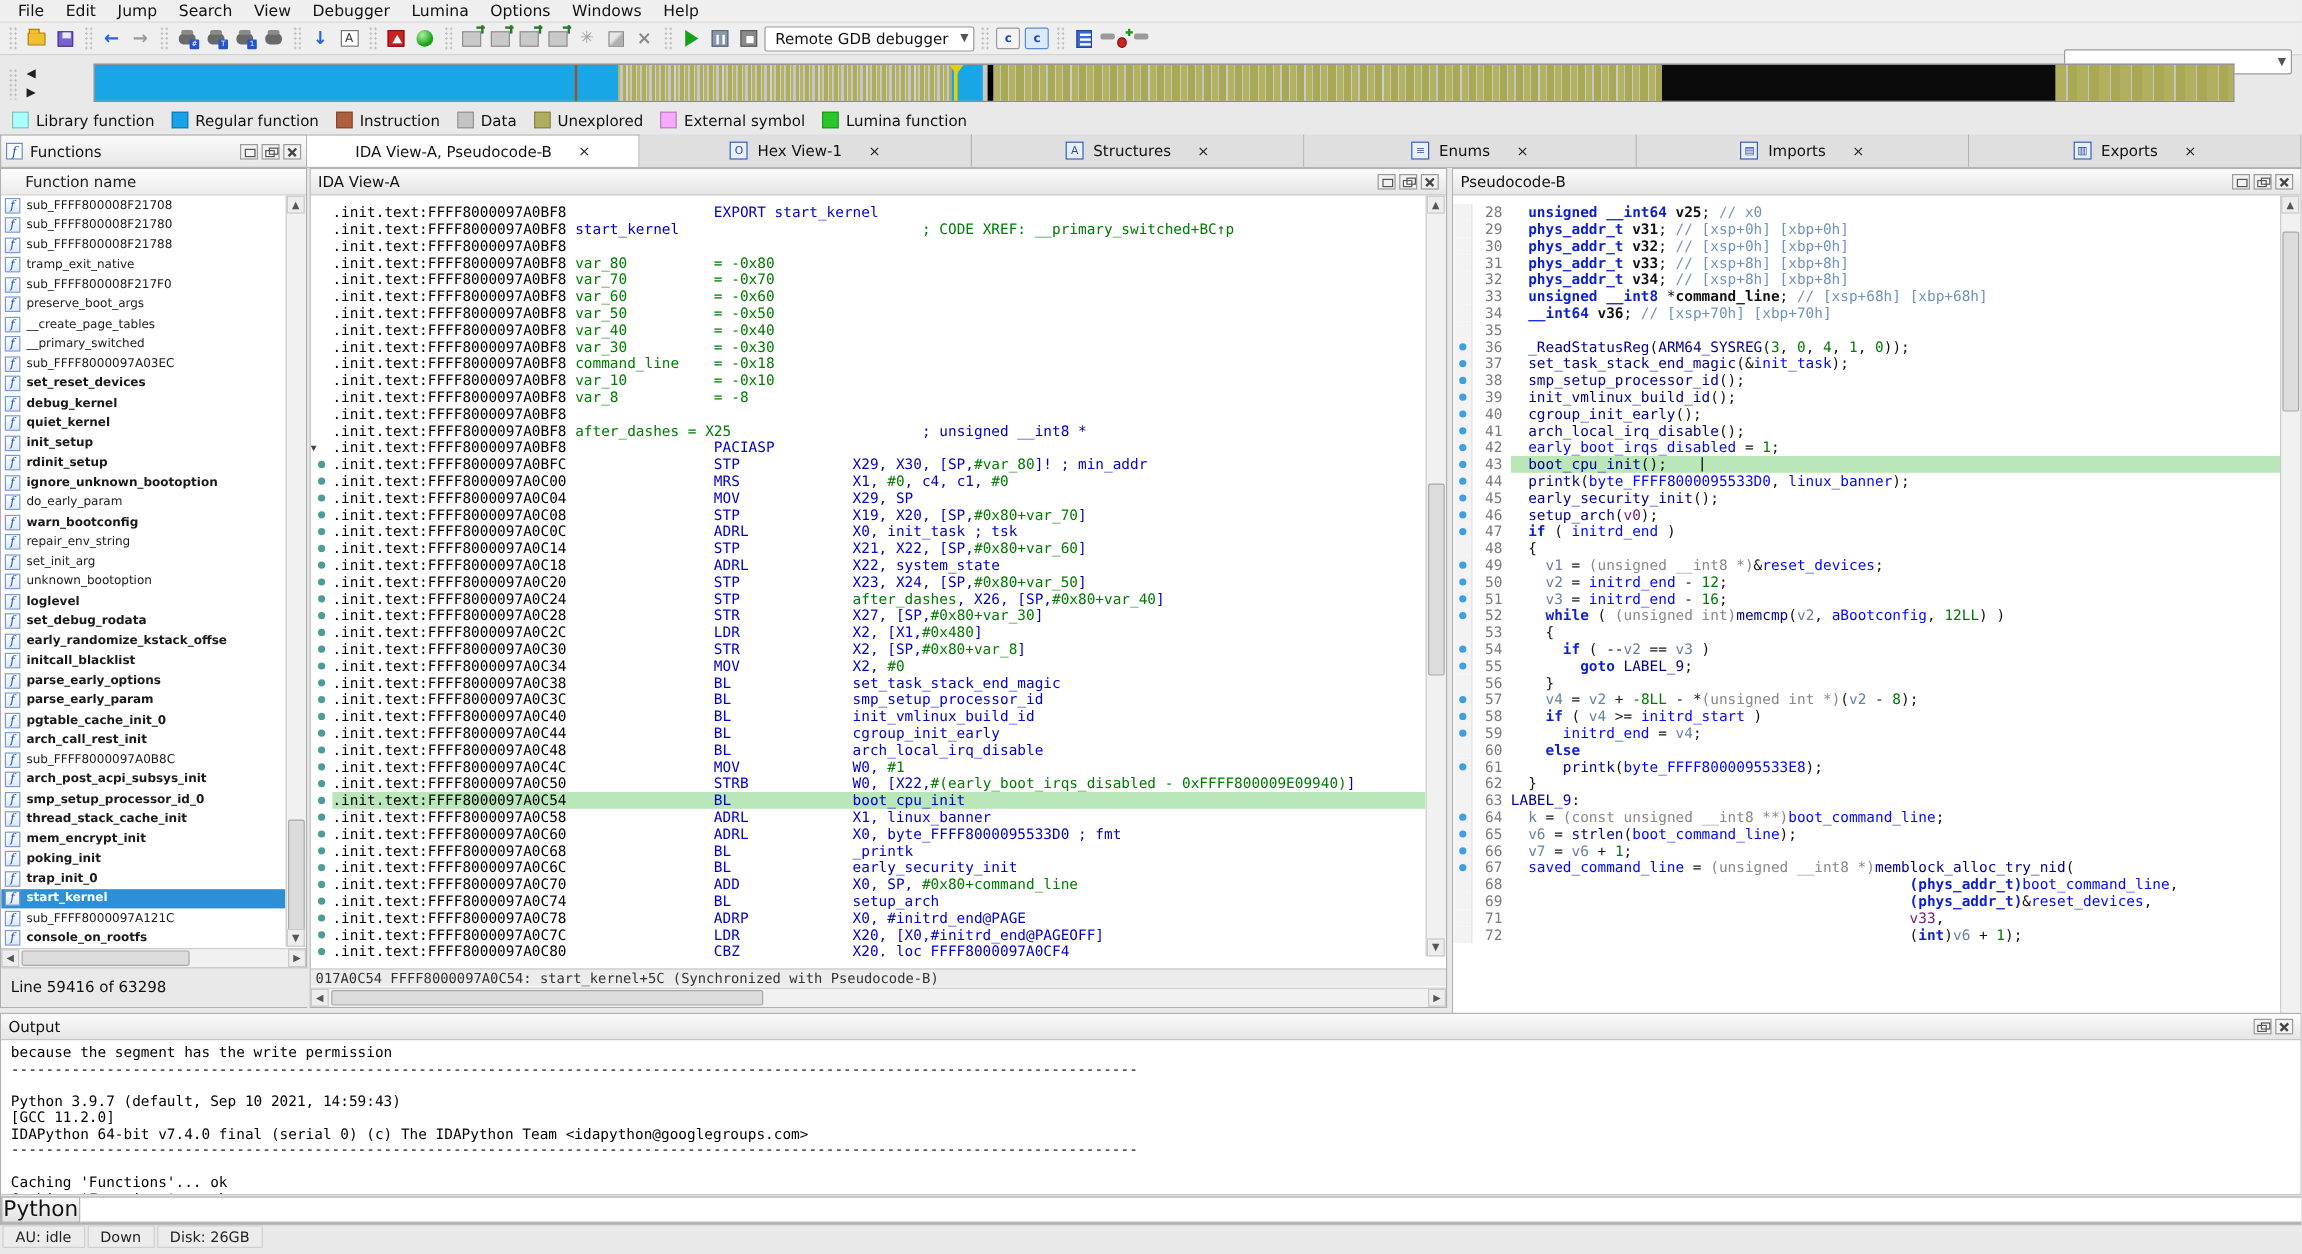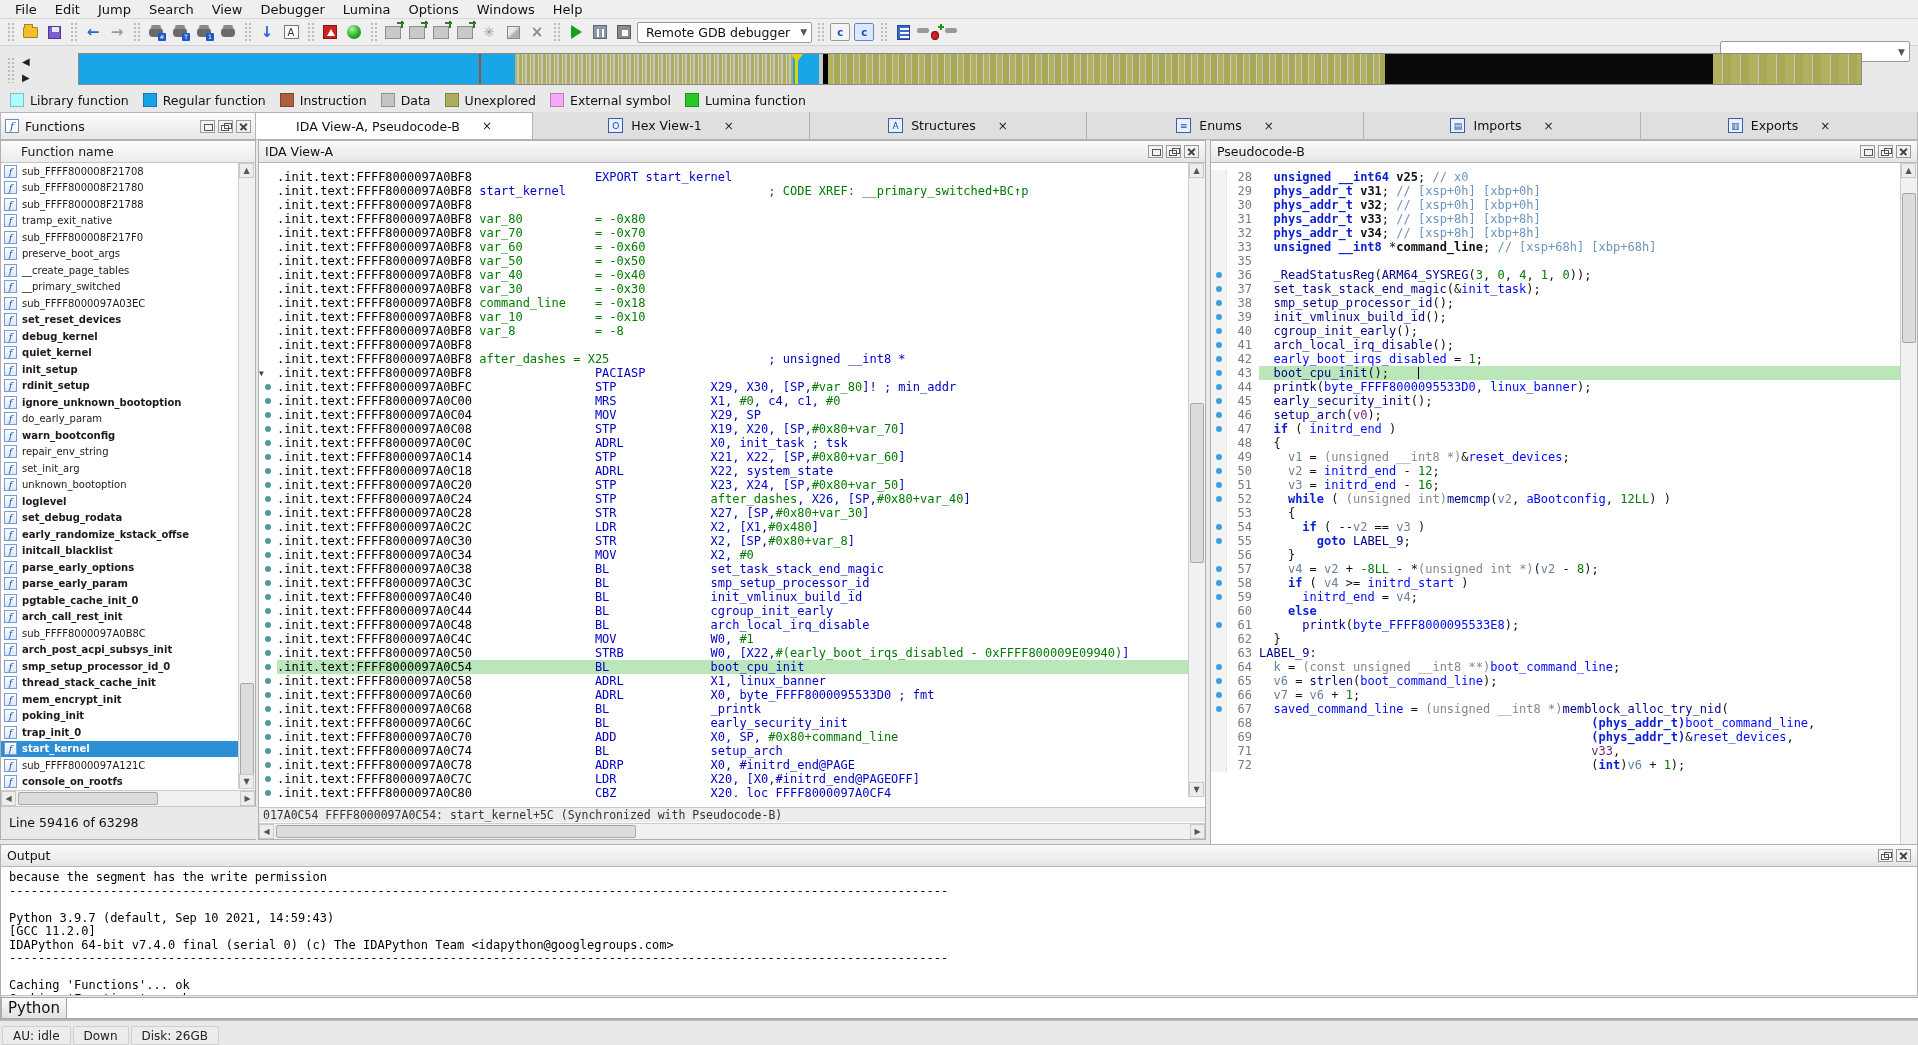--- a/index.html
+++ b/index.html
@@ -123,24 +123,24 @@
   .sa{color:#000}.sw{color:#000}.sb{color:#0000c8}.sg{color:#007a00}.sc{color:#0000c8}.sx{color:#007a00}
   
   .Pp{color:#111}.Pk{color:#0b1fd0;font-weight:bold}.Pf{color:#00008e;font-weight:normal}
   .Pn{color:#0008ff}.Pv{color:#68809f}.Pd{color:#111;font-weight:bold}.Po{color:#701a75}
   .Pg{color:#007a00}.Pc{color:#6e93bd}.Py{color:#888}
   
   #output-panel{left:0;top:844px;width:1918px;height:176px;border:1px solid #b0b0b0;background:#fff}
   #output-content{position:absolute;left:0;right:0;top:22px;bottom:24px;background:#fff;overflow:hidden;padding:4px 0 0 8px}
   .orow{font-family:"DejaVu Sans Mono",monospace;font-size:12px;height:13.5px;line-height:13.5px;white-space:pre;color:#000}
   #python-row{position:absolute;left:0;bottom:0;width:1918px;height:24px;background:#e9e9e9;border-top:1px solid #c6c6c6;display:flex;align-items:center}
-  #python-btn{width:66px;height:22px;background:linear-gradient(#fafafa,#e2e2e2);border:1px solid #a8a8a8;font-size:15px;display:flex;align-items:center;justify-content:center}
+  #python-btn{width:66px;height:22px;background:linear-gradient(#fafafa,#e2e2e2);border:1px solid #a8a8a8;font-size:18px;display:flex;align-items:center;justify-content:center}
   #python-input{flex:1;height:22px;background:#fff;border:1px solid #a8a8a8;border-left:none;font-family:"DejaVu Sans Mono",monospace;font-size:12px;padding:0 4px;outline:none}
   
-  #statusbar{left:0;top:1020px;width:1918px;height:25px;background:#e9e9e9;border-top:1px solid #bbb;display:flex;align-items:flex-end;padding-left:2px;gap:2px}
+  #statusbar{left:0;top:1020px;width:1918px;height:25px;background:#e9e9e9;border-top:1px solid #bbb;display:flex;align-items:flex-start;padding-left:2px;gap:2px}
   .sb-cell{height:19px;line-height:18px;padding:0 10px;border:1px solid #cfcfcf;border-radius:1px;font-size:12px;color:#222;background:#ececec}
 </style>
 </head>
 <body>
 
 <div id="menubar" class="abs">
     <div class="menu-item">File</div>
     <div class="menu-item">Edit</div>
     <div class="menu-item">Jump</div>
     <div class="menu-item">Search</div>
@@ -601,20 +601,21 @@
       <span class="wbtn close"></span>
     </span>
   </div>
   <div class="codebox" id="pseudo-box" style="right:17px">
       <div class="crow"><span class="pgut"></span><span class="pnum">28</span><span class="ctext"><span class="Pp">  </span><span class="Pk">unsigned __int64</span><span class="Pd"> v25</span><span class="Pp">; </span><span class="Pc">// x0</span></span></div>
       <div class="crow"><span class="pgut"></span><span class="pnum">29</span><span class="ctext"><span class="Pp">  </span><span class="Pk">phys_addr_t</span><span class="Pd"> v31</span><span class="Pp">; </span><span class="Pc">// [xsp+0h] [xbp+0h]</span></span></div>
       <div class="crow"><span class="pgut"></span><span class="pnum">30</span><span class="ctext"><span class="Pp">  </span><span class="Pk">phys_addr_t</span><span class="Pd"> v32</span><span class="Pp">; </span><span class="Pc">// [xsp+0h] [xbp+0h]</span></span></div>
       <div class="crow"><span class="pgut"></span><span class="pnum">31</span><span class="ctext"><span class="Pp">  </span><span class="Pk">phys_addr_t</span><span class="Pd"> v33</span><span class="Pp">; </span><span class="Pc">// [xsp+8h] [xbp+8h]</span></span></div>
       <div class="crow"><span class="pgut"></span><span class="pnum">32</span><span class="ctext"><span class="Pp">  </span><span class="Pk">phys_addr_t</span><span class="Pd"> v34</span><span class="Pp">; </span><span class="Pc">// [xsp+8h] [xbp+8h]</span></span></div>
       <div class="crow"><span class="pgut"></span><span class="pnum">33</span><span class="ctext"><span class="Pp">  </span><span class="Pk">unsigned __int8</span><span class="Pp"> *</span><span class="Pd">command_line</span><span class="Pp">; </span><span class="Pc">// [xsp+68h] [xbp+68h]</span></span></div>
+      <div class="crow"><span class="pgut"></span><span class="pnum">34</span><span class="ctext"><span class="Pp">  </span><span class="Pk">__int64</span><span class="Pd"> v36</span><span class="Pp">; </span><span class="Pc">// [xsp+70h] [xbp+70h]</span></span></div>
       <div class="crow"><span class="pgut"></span><span class="pnum">35</span><span class="ctext"><span class="Pp"></span></span></div>
       <div class="crow"><span class="pgut"><span class="dot"></span></span><span class="pnum">36</span><span class="ctext"><span class="Pp">  </span><span class="Pf">_ReadStatusReg</span><span class="Pp">(</span><span class="Pf">ARM64_SYSREG</span><span class="Pp">(</span><span class="Pg">3</span><span class="Pp">, </span><span class="Pg">0</span><span class="Pp">, </span><span class="Pg">4</span><span class="Pp">, </span><span class="Pg">1</span><span class="Pp">, </span><span class="Pg">0</span><span class="Pp">));</span></span></div>
       <div class="crow"><span class="pgut"><span class="dot"></span></span><span class="pnum">37</span><span class="ctext"><span class="Pp">  </span><span class="Pf">set_task_stack_end_magic</span><span class="Pp">(&amp;</span><span class="Pn">init_task</span><span class="Pp">);</span></span></div>
       <div class="crow"><span class="pgut"><span class="dot"></span></span><span class="pnum">38</span><span class="ctext"><span class="Pp">  </span><span class="Pf">smp_setup_processor_id</span><span class="Pp">();</span></span></div>
       <div class="crow"><span class="pgut"><span class="dot"></span></span><span class="pnum">39</span><span class="ctext"><span class="Pp">  </span><span class="Pf">init_vmlinux_build_id</span><span class="Pp">();</span></span></div>
       <div class="crow"><span class="pgut"><span class="dot"></span></span><span class="pnum">40</span><span class="ctext"><span class="Pp">  </span><span class="Pf">cgroup_init_early</span><span class="Pp">();</span></span></div>
       <div class="crow"><span class="pgut"><span class="dot"></span></span><span class="pnum">41</span><span class="ctext"><span class="Pp">  </span><span class="Pf">arch_local_irq_disable</span><span class="Pp">();</span></span></div>
       <div class="crow"><span class="pgut"><span class="dot"></span></span><span class="pnum">42</span><span class="ctext"><span class="Pp">  </span><span class="Pn">early_boot_irqs_disabled</span><span class="Pp"> = </span><span class="Pg">1</span><span class="Pp">;</span></span></div>
       <div class="crow"><span class="pgut"><span class="dot"></span></span><span class="pnum">43</span><span class="ctext hl"><span class="Pp">  </span><span class="Pf">boot_cpu_init</span><span class="Pp">();    </span><span class="caret"></span></span></div>
       <div class="crow"><span class="pgut"><span class="dot"></span></span><span class="pnum">44</span><span class="ctext"><span class="Pp">  </span><span class="Pf">printk</span><span class="Pp">(</span><span class="Pn">byte_FFFF8000095533D0</span><span class="Pp">, </span><span class="Pn">linux_banner</span><span class="Pp">);</span></span></div>

